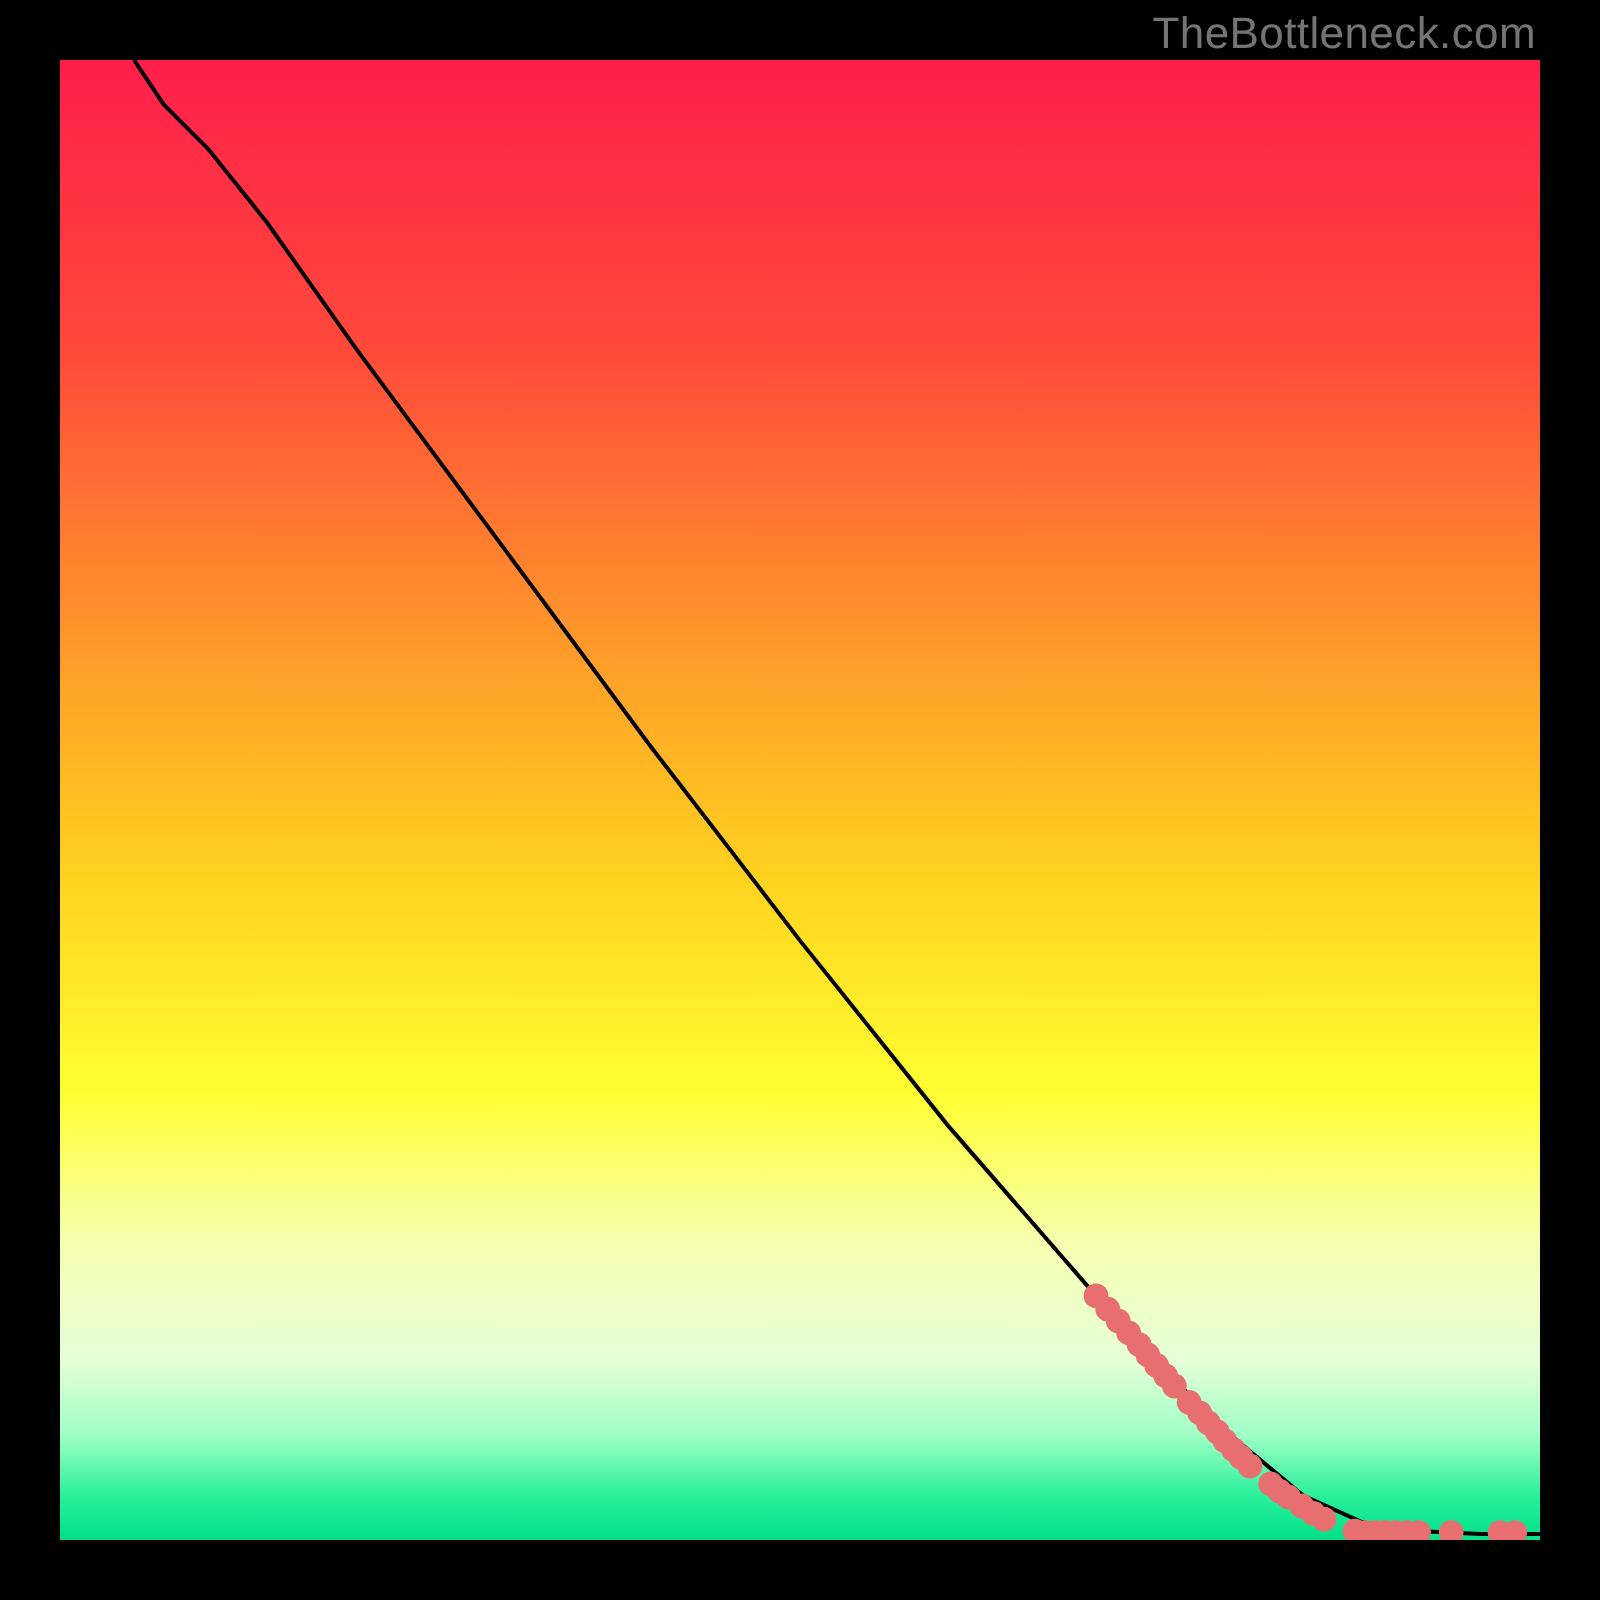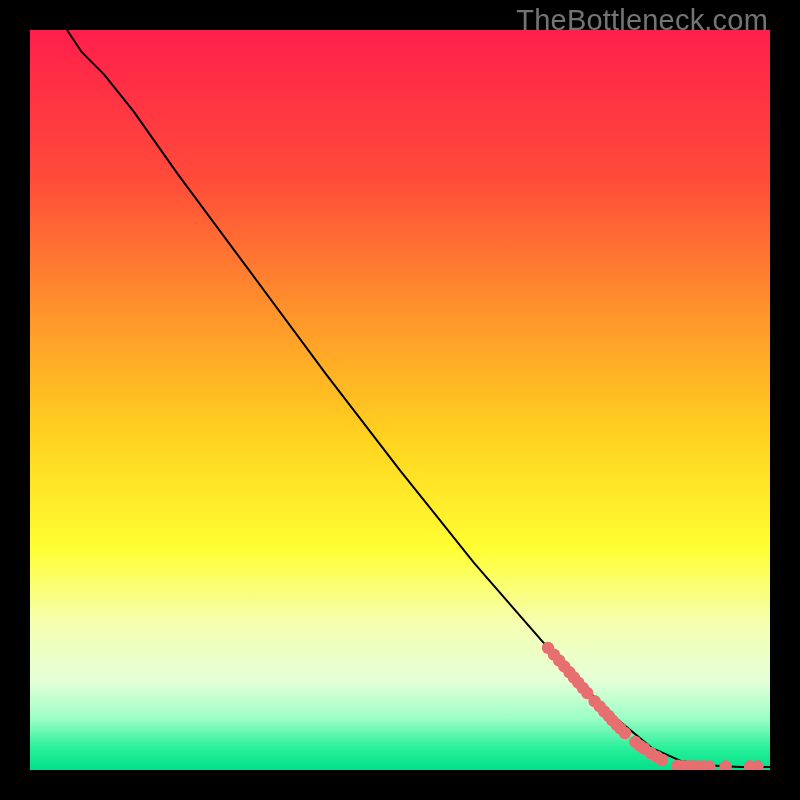--- a/index.html
+++ b/index.html
@@ -24,21 +24,21 @@
     left: 0;
     top: 0;
     width: 740px;
     height: 740px;
   }
   .attribution {
     position: absolute;
     top: 4px;
     right: 32px;
     color: #747474;
-    font-size: 29px;
+    font-size: 22px;
     font-weight: 500;
     letter-spacing: 0.2px;
   }
   svg { display: block; }
 </style>
 </head>
 <body>
 
 <div class="attribution">TheBottleneck.com</div>
 

